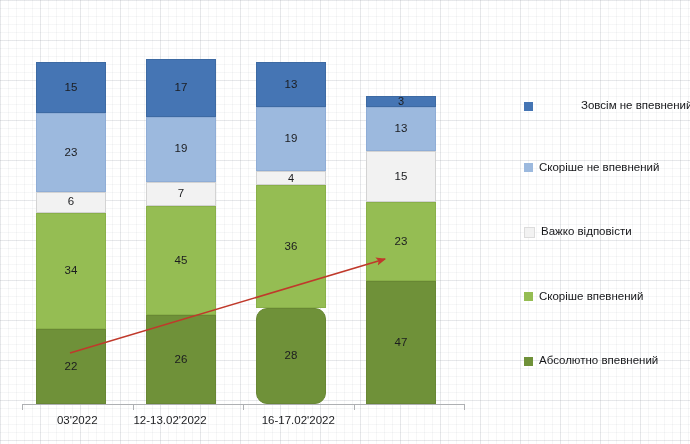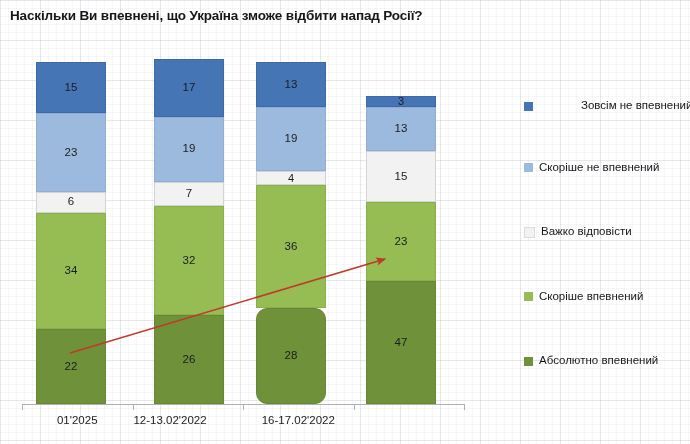--- a/index.html
+++ b/index.html
@@ -155,52 +155,51 @@
     line-height: 1;
   }
 </style>
 </head>
 <body>
 
 <div id="paper-bg"></div>
 
 <div id="chart-root">
 
-  <div id="chart-title">Наскільки Ви впевнені, що Україна зможе відбити напад Росії?</div>
 
   <div id="plot-area">
       <div class="bar-column" style="left: 14px; width: 70px; height: 342px;">
         <div class="seg s-dark-blue" style="height: 51.3px;">
           <span class="seg-label">15</span>
         </div>
         <div class="seg s-light-blue" style="height: 78.66px;">
           <span class="seg-label">23</span>
         </div>
         <div class="seg s-white" style="height: 20.52px;">
           <span class="seg-label">6</span>
         </div>
         <div class="seg s-light-green" style="height: 116.28px;">
           <span class="seg-label">34</span>
         </div>
         <div class="seg s-dark-green" style="height: 75.24px; align-items: center;">
           <span class="seg-label">22</span>
         </div>
       </div>
-      <div class="bar-column" style="left: 124px; width: 70px; height: 345.42px; margin-left: 8px;">
+      <div class="bar-column" style="left: 124px; width: 70px; height: 345.42px;">
         <div class="seg s-dark-blue" style="height: 58.14px;">
           <span class="seg-label">17</span>
         </div>
         <div class="seg s-light-blue" style="height: 64.98px;">
           <span class="seg-label">19</span>
         </div>
         <div class="seg s-white" style="height: 23.94px;">
           <span class="seg-label">7</span>
         </div>
         <div class="seg s-light-green" style="height: 109.44px;">
-          <span class="seg-label">32</span>
+          <span class="seg-label">45</span>
         </div>
         <div class="seg s-dark-green" style="height: 88.92px;">
           <span class="seg-label">26</span>
         </div>
       </div>
       <div class="bar-column" style="left: 234px; width: 70px; height: 342px;">
         <div class="seg s-dark-blue" style="height: 44.46px;">
           <span class="seg-label">13</span>
         </div>
         <div class="seg s-light-blue" style="height: 64.98px;">
@@ -267,16 +266,16 @@
         <span class="legend-swatch" style="background: rgb(111, 145, 57);"></span>
         <span class="legend-label">Абсолютно впевнений</span>
       </div>
     </div>
 
 <div class="axis-tick" style="left: 22px;"></div>
     <div class="axis-tick" style="left: 132.5px;"></div>
     <div class="axis-tick" style="left: 243px;"></div>
     <div class="axis-tick" style="left: 353.5px;"></div>
     <div class="axis-tick" style="left: 464px;"></div>
-    <div class="x-tick-label" style="left: 12.25px;">01'2025</div>
+    <div class="x-tick-label" style="left: 12.25px;">03'2022</div>
     <div class="x-tick-label" style="left: 105px;">12-13.02'2022</div>
     <div class="x-tick-label" style="left: 233.25px;">16-17.02'2022</div>
   </div>
 
 </body></html>

